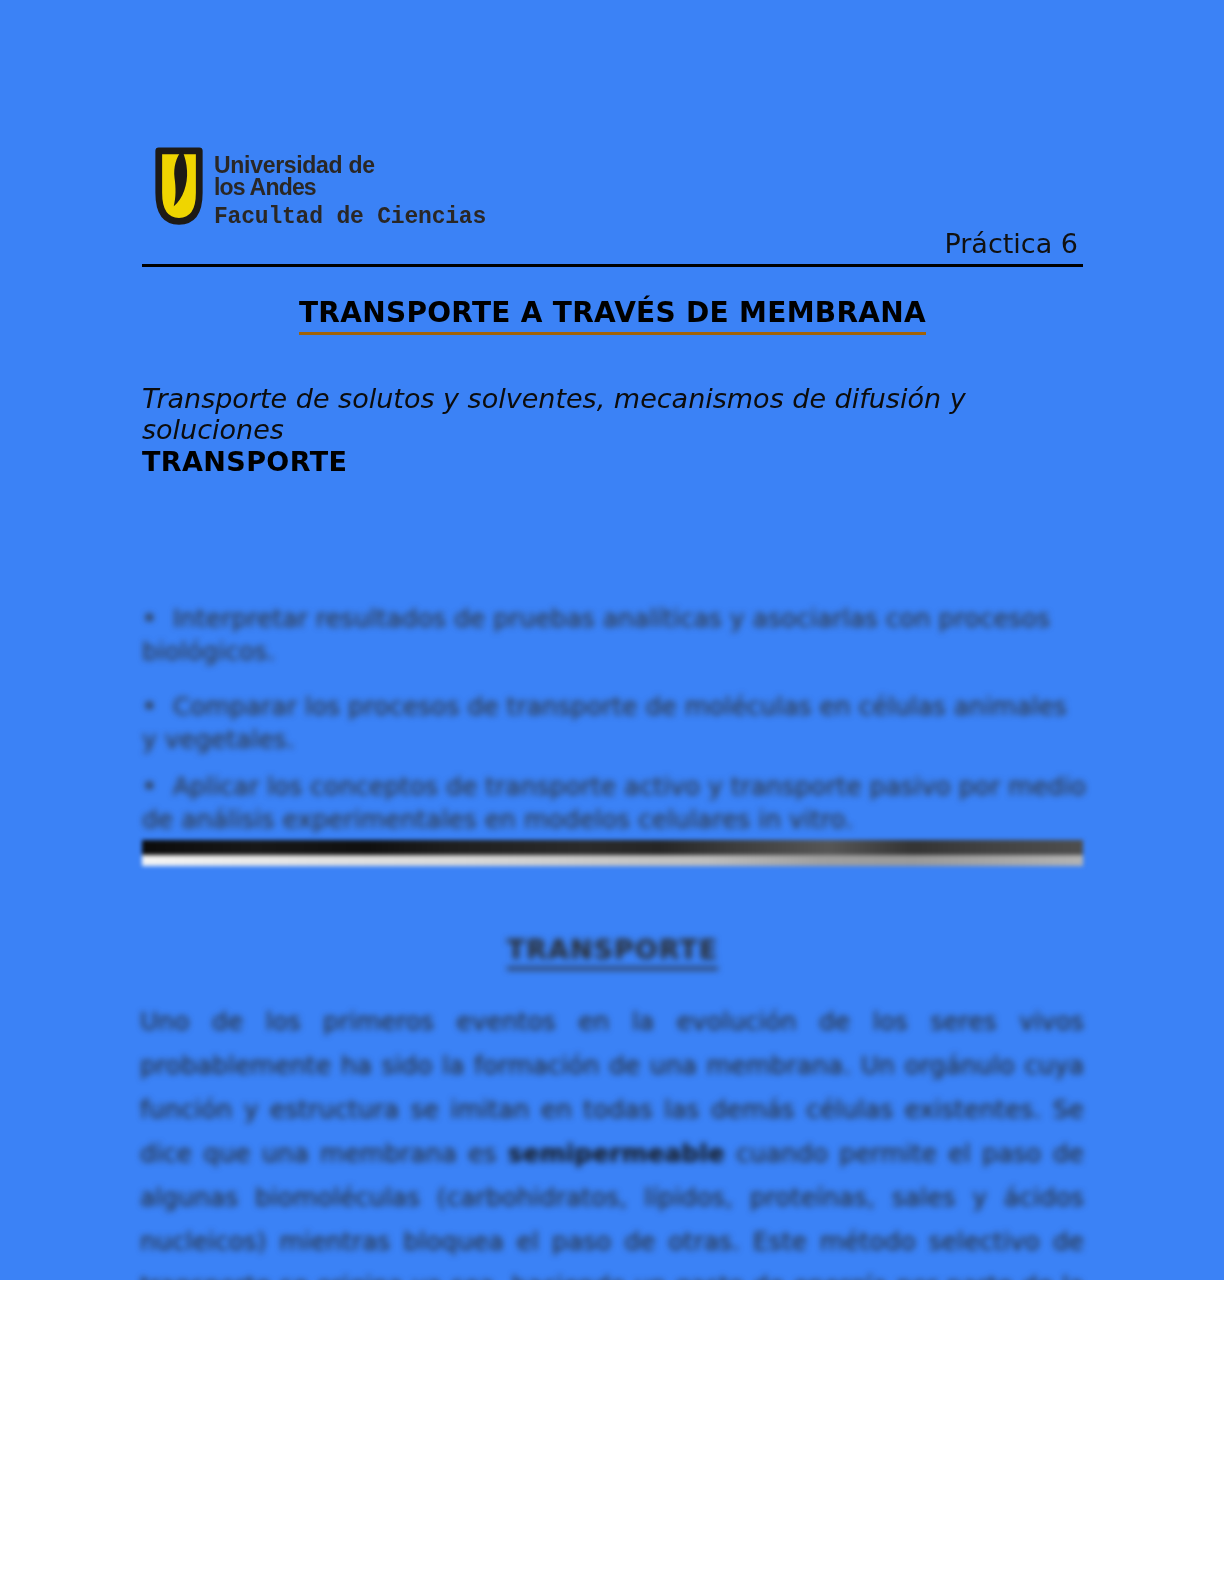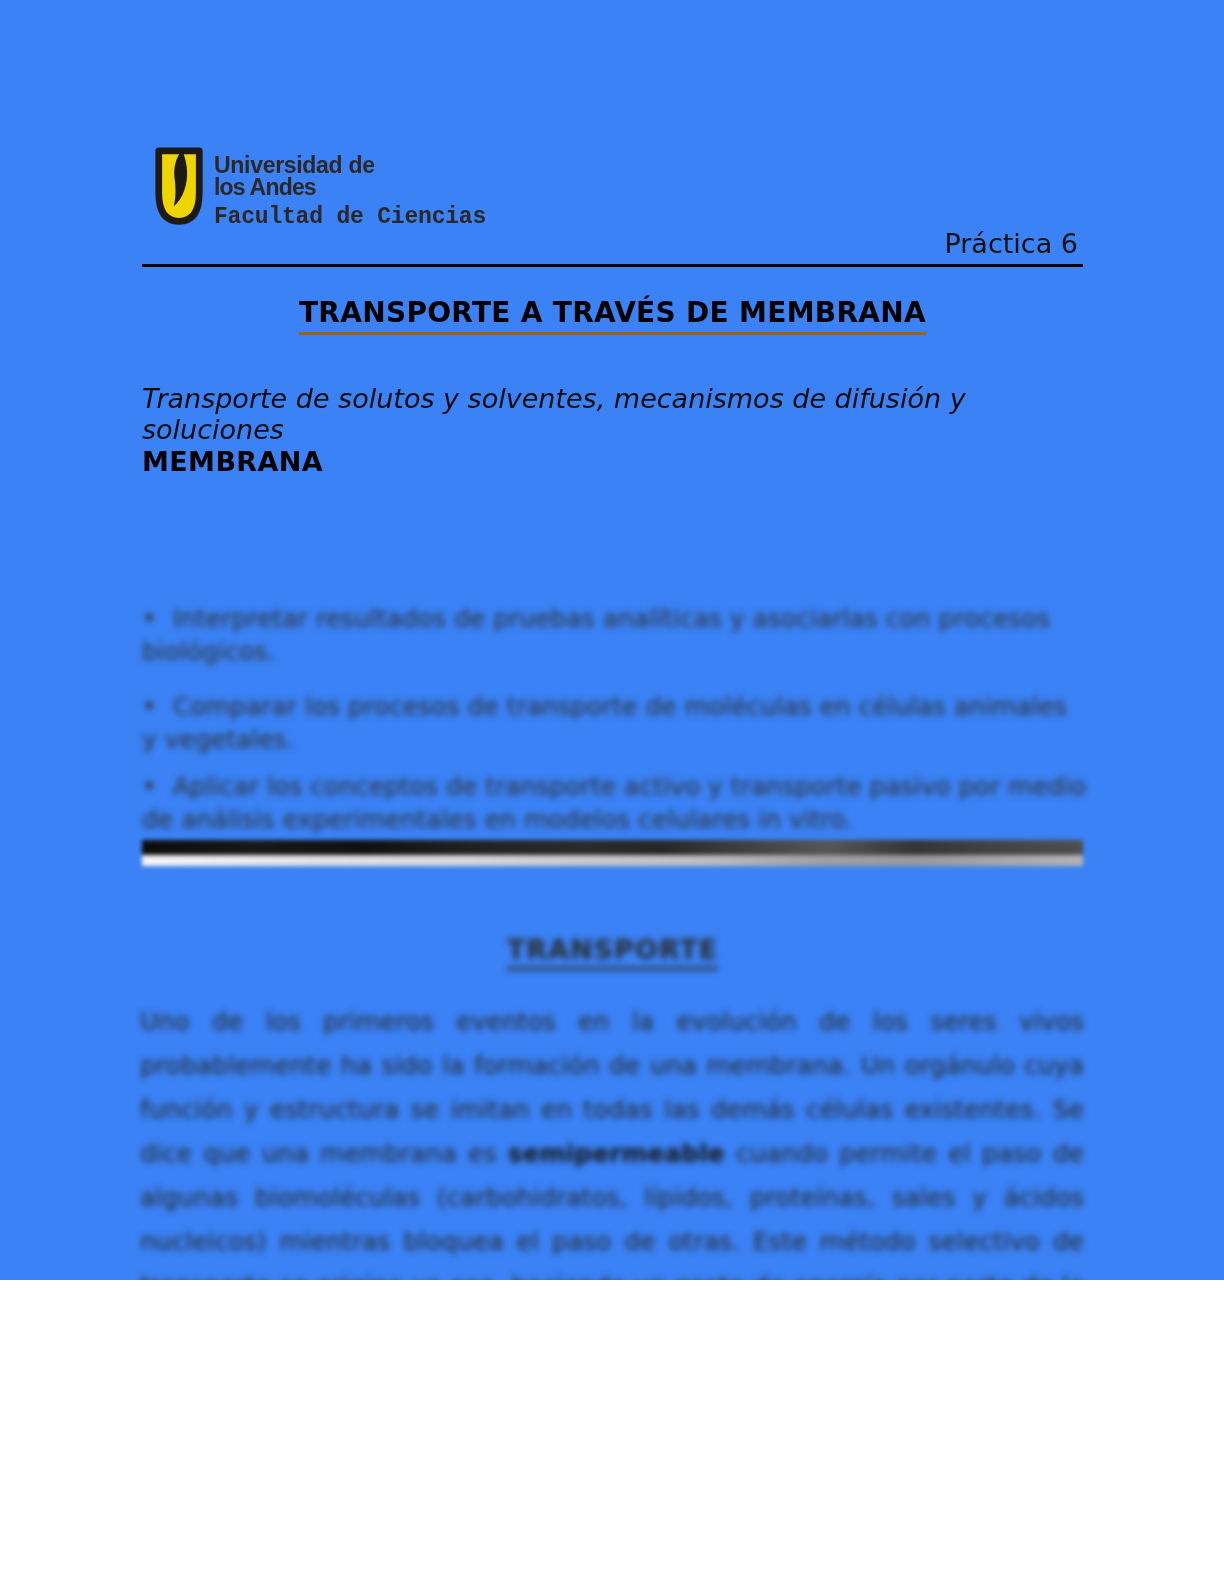--- a/index.html
+++ b/index.html
@@ -172,21 +172,21 @@
   </div>
 
   <div class="practica">Práctica 6</div>
 
   <div class="header-rule"></div>
 
   <h1 class="doc-title"><span>TRANSPORTE A TRAVÉS DE MEMBRANA</span></h1>
 
   <p class="doc-subtitle">Transporte de solutos y solventes, mecanismos de difusión y soluciones</p>
 
-  <h2 class="objetivos-heading">MEMBRANA</h2>
+  <h2 class="objetivos-heading">TRANSPORTE</h2>
 
   <p class="bullet bullet-1 soft-blur">
     <span class="marker">•</span><span>Interpretar resultados de pruebas analíticas y asociarlas con procesos biológicos.</span>
   </p>
   <p class="bullet bullet-2 soft-blur">
     <span class="marker">•</span><span>Comparar los procesos de transporte de moléculas en células animales y vegetales.</span>
   </p>
   <p class="bullet bullet-3 soft-blur">
     <span class="marker">•</span><span>Aplicar los conceptos de transporte activo y transporte pasivo por medio de análisis experimentales en modelos celulares in vitro.</span>
   </p>

